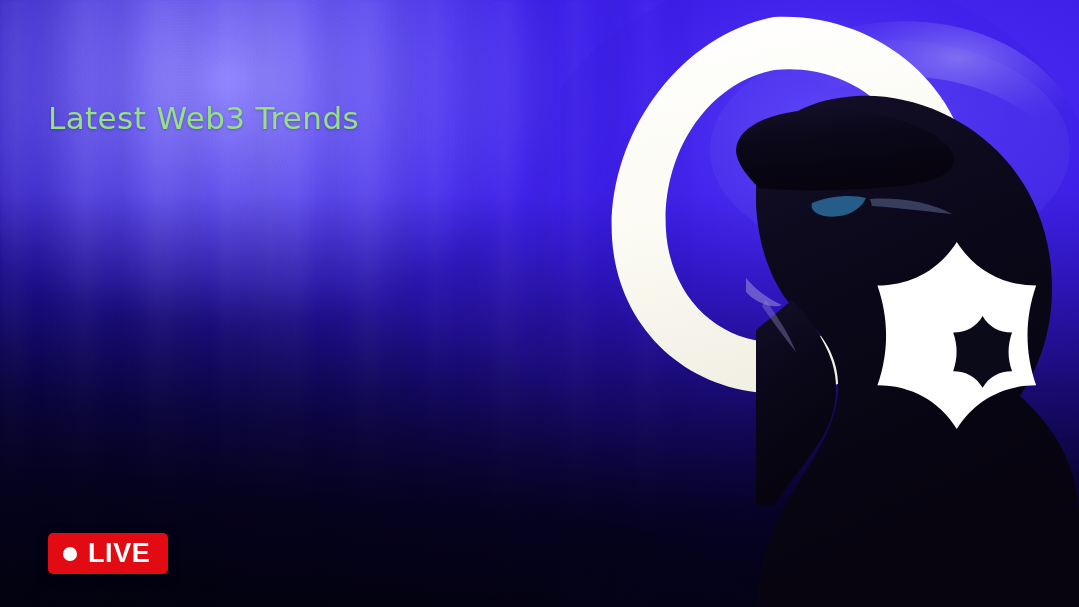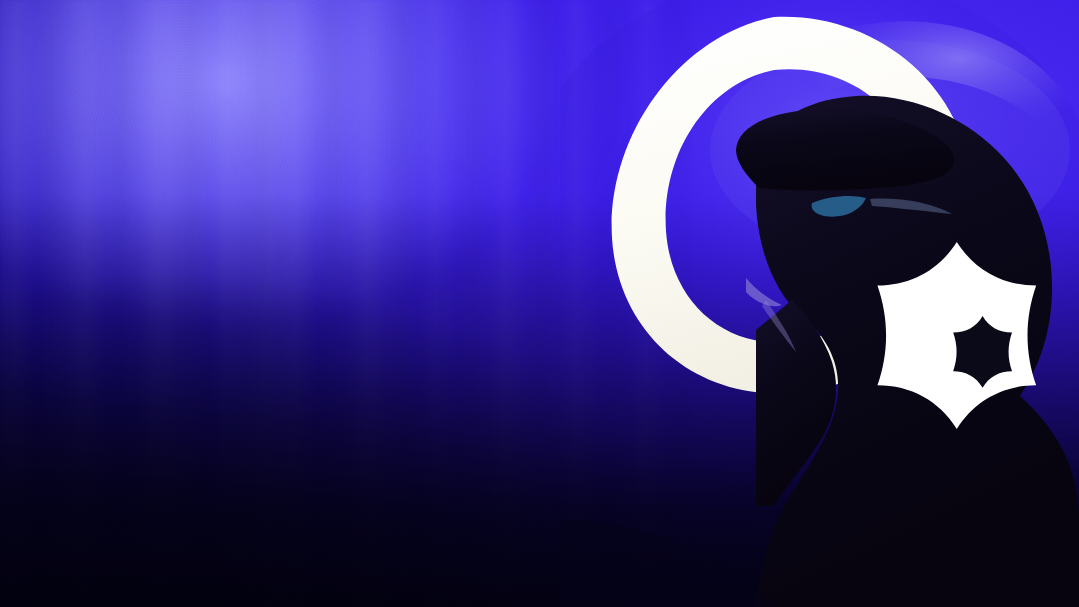--- a/index.html
+++ b/index.html
@@ -304,17 +304,22 @@
                    C 12 18, 23 12, 30 0 Z" transform="translate(129,122) scale(0.92)" fill="#0B0A18"></path>
         </g>
 
         <path d="M0 607 L 0 520 C 90 520, 170 560, 215 607 Z" fill="#06031a" opacity="0.55"></path>
       </g>
     </svg>
   </div>
 
   <div class="content">
 
-
-
+    <div class="eyebrow">Latest Web3 Trends</div>
+
+
+    <div class="live-badge">
+      <span class="live-dot"></span>
+      <span class="live-label">LIVE</span>
+    </div>
 
   </div>
 </div>
 
 </body></html>

